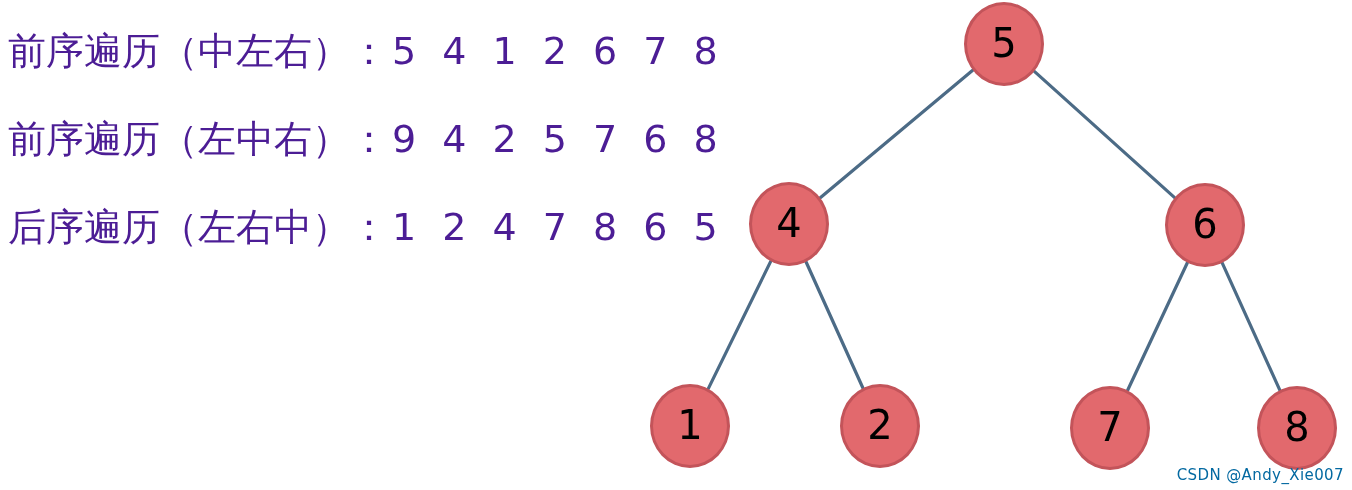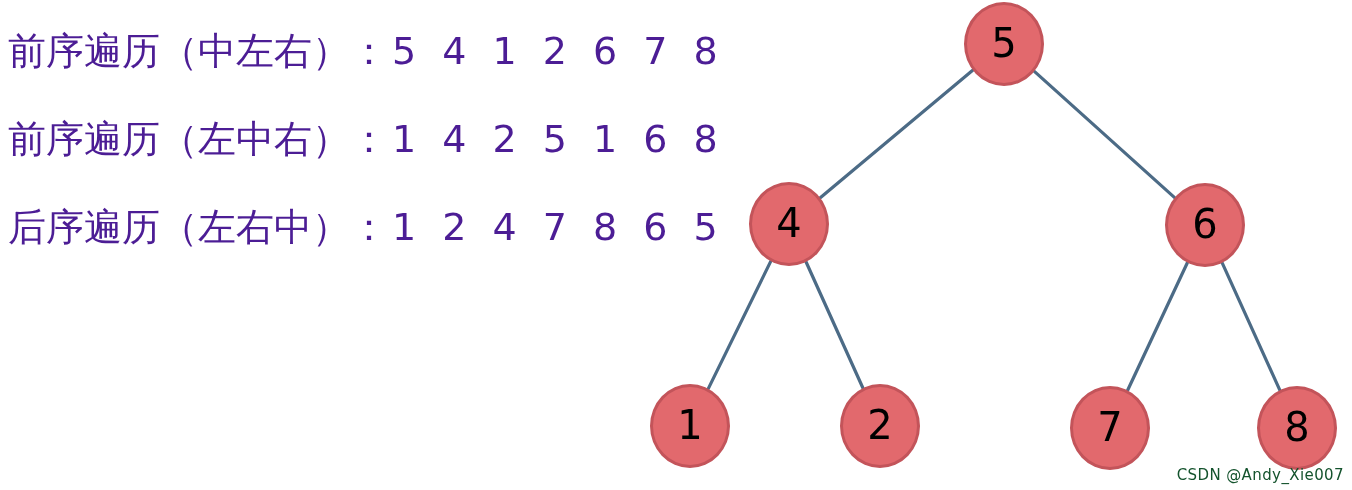--- a/index.html
+++ b/index.html
@@ -86,40 +86,40 @@
   #node-1 { left: 650px;  top: 384px; }
   #node-2 { left: 840px;  top: 384px; }
   #node-7 { left: 1070px; top: 386px; }
   #node-8 { left: 1257px; top: 386px; }
 
   
   .watermark {
     position: absolute;
     right: 8px;
     bottom: 6px;
-    color: #14532d;
+    color: #0369a1;
     font-size: 15px;
     letter-spacing: 0.4px;
     font-family: "DejaVu Sans", "Liberation Sans", sans-serif;
     white-space: nowrap;
   }
 </style>
 </head>
 <body>
 
 <div id="root">
 
   <div class="traversal-list">
 
     <div class="traversal-line" id="tline0">
       <span class="tl-label">前序遍历（中左右）：</span><span class="tl-seq">5 4 1 2 6 7 8</span>
     </div>
 
     <div class="traversal-line" id="tline1">
-      <span class="tl-label">前序遍历（左中右）：</span><span class="tl-seq">1 4 2 5 1 6 8</span>
+      <span class="tl-label">前序遍历（左中右）：</span><span class="tl-seq">9 4 2 5 7 6 8</span>
     </div>
 
     <div class="traversal-line" id="tline2">
       <span class="tl-label">后序遍历（左右中）：</span><span class="tl-seq">1 2 4 7 8 6 5</span>
     </div>
 
   </div>
 
   <div class="tree-area">
 

